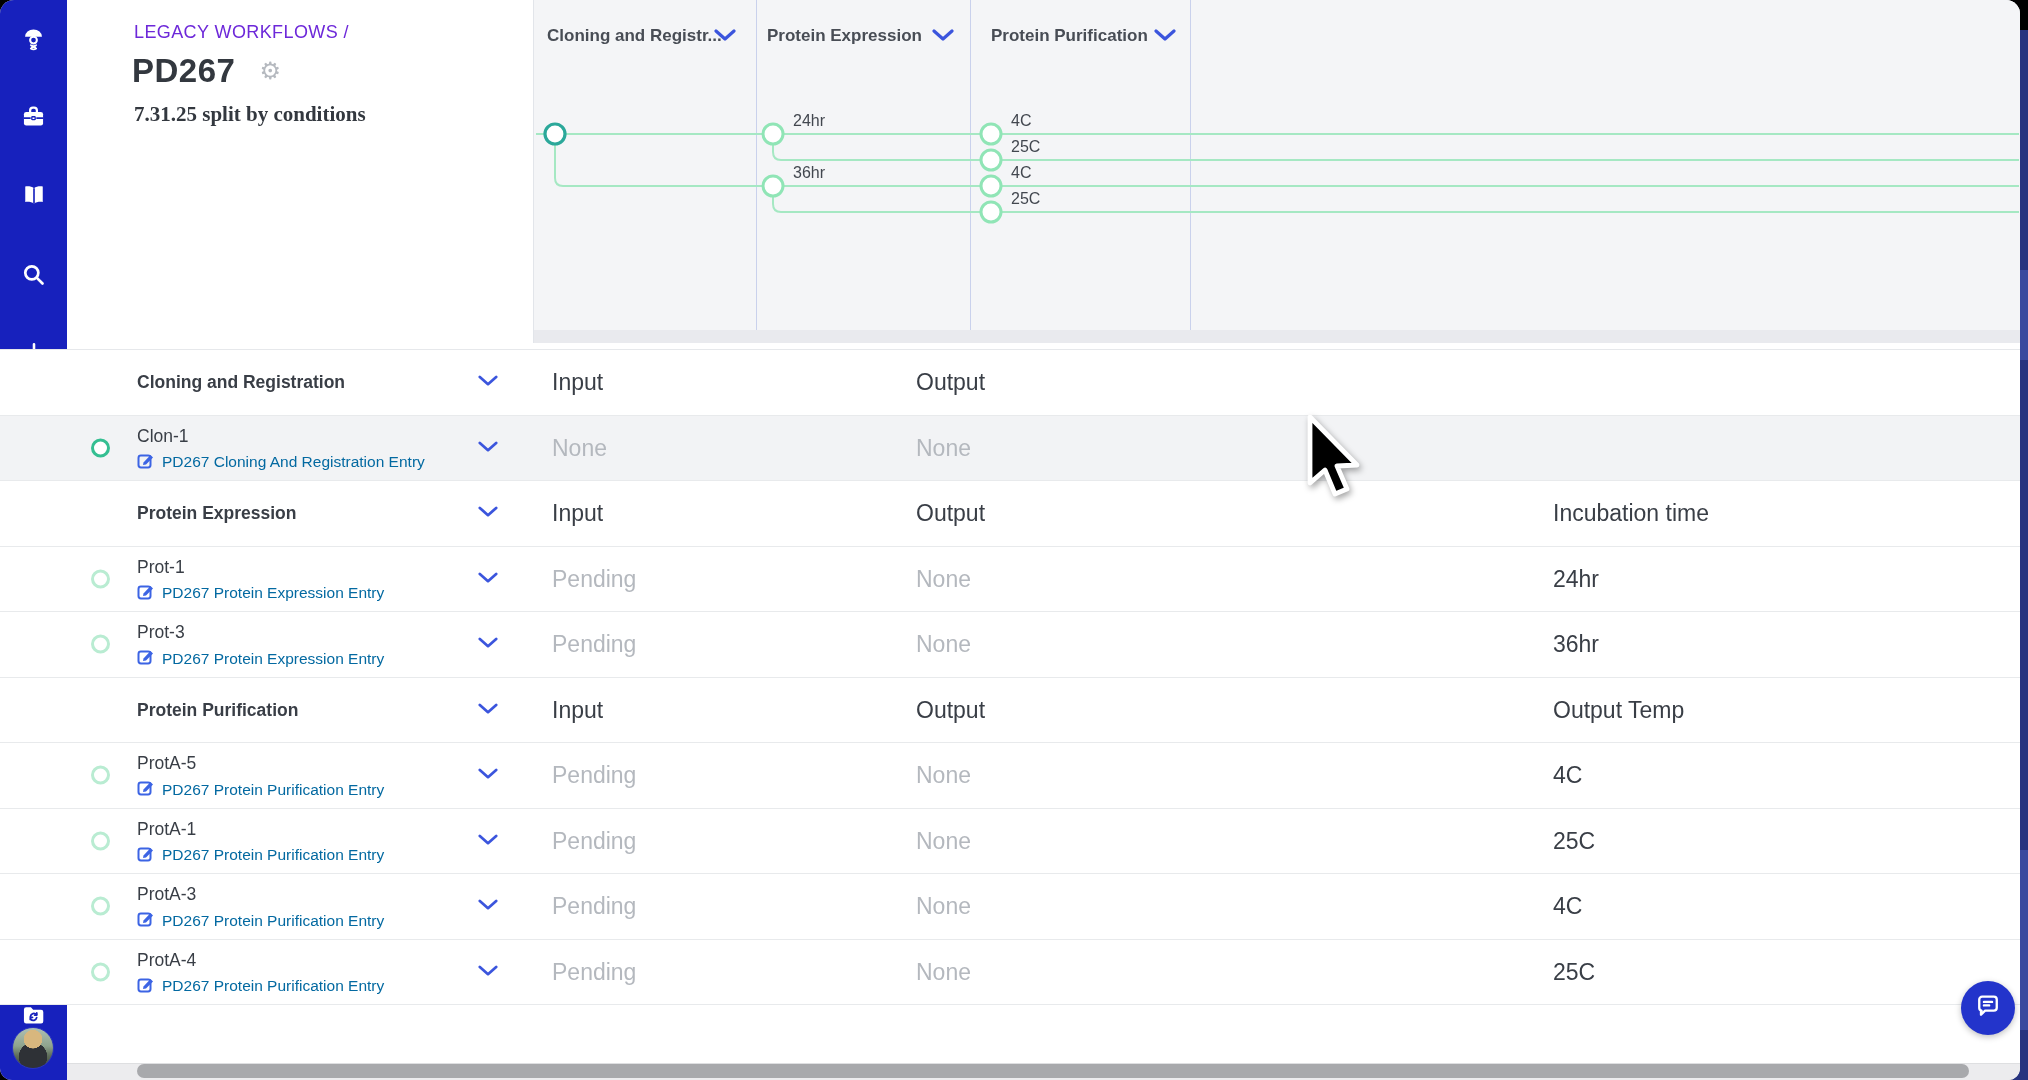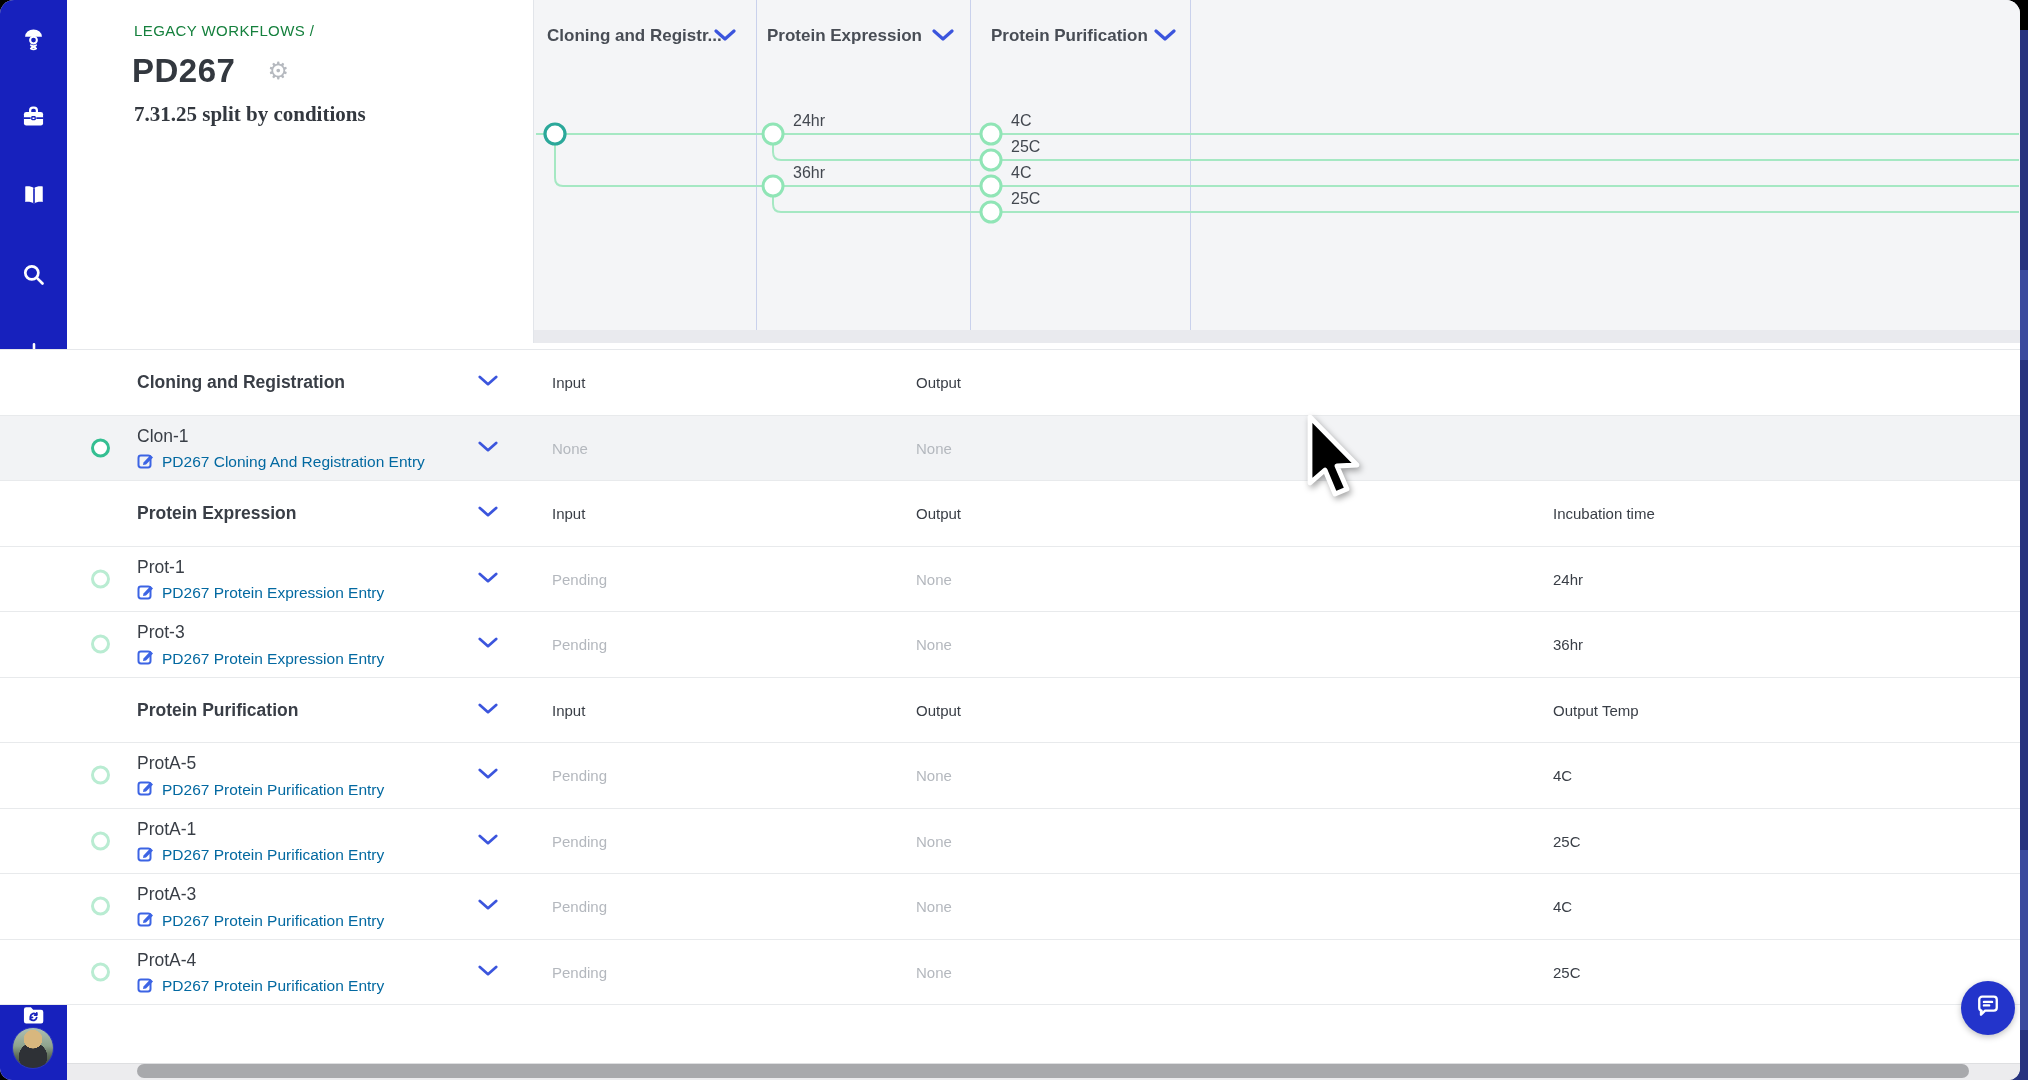--- a/index.html
+++ b/index.html
@@ -20,42 +20,42 @@
   .side-active { position:absolute; left:0; top:582px; width:67px; height:72px; background:#0c1176; }
   .avatar { position:absolute; left:12px; top:1027px; width:42px; height:42px; border-radius:50%;
             background:
               radial-gradient(circle at 50% 28%, #d8b77e 0 26%, transparent 27%),
               radial-gradient(circle at 50% 72%, #2e3136 0 40%, transparent 41%),
               linear-gradient(180deg, #aebfb3 0%, #8fa48e 45%, #5d6b58 70%, #3c4238 100%);
             border:1px solid #2a35c0; }
 
   
   .header-pane { position:absolute; left:67px; top:0; width:466px; height:347px; background:#fff; }
-  .breadcrumb { position:absolute; left:67px; top:22px; font-size:15px; letter-spacing:.4px; color:#15803d; }
-  .title-row { position:absolute; left:65px; top:52px; display:flex; align-items:center; gap:32px; }
+  .breadcrumb { position:absolute; left:67px; top:22px; font-size:18px; letter-spacing:.4px; color:#6d28d9; }
+  .title-row { position:absolute; left:65px; top:52px; display:flex; align-items:center; gap:24px; }
   .proj-title { font-size:33px; font-weight:700; color:#33383f; letter-spacing:.5px; }
   .gear { font-size:24px; color:#b5b9bf; line-height:1; }
   .subtitle { position:absolute; left:67px; top:102px; font-size:21px; font-weight:700; color:#33383f;font-family:Liberation Serif, serif; }
 
   
   .diagram { position:absolute; left:533px; top:0; width:1487px; height:343px; background:#f4f5f7; border-left:1px solid #e2e5ea; }
   .diagram .bottom-strip { position:absolute; left:0; bottom:0; width:100%; height:13px; background:#e9eaee; }
   .col-sep { position:absolute; top:0; width:1px; height:330px; background:#c9d1ec; }
   .dcol-head { position:absolute; top:26px; font-size:17px; font-weight:700; color:#484d55; }
   .dchev { position:absolute; top:28px; }
   .tree { position:absolute; left:0; top:0; }
   .tree text { font-size:16px; fill:#42474f; font-family:"Liberation Sans", sans-serif; }
 
   
   .table { position:absolute; left:0; top:349px; width:2020px; border-top:1px solid #e6e8eb;text-align:right; }
   .trow { position:relative; height:65.5px; border-bottom:1px solid #e8eaec; background:#fff; }
   .trow.hl { background:#f2f3f5; }
   .tdivider { position:absolute; left:535px; top:0; bottom:0; width:1px; background:#eceef0; }
   .sec-label { position:absolute; left:137px; top:50%; transform:translateY(-50%); font-size:17.5px; font-weight:700; color:#393e46; }
-  .cell { position:absolute; top:50%; transform:translateY(-50%); font-size:15px; color:#393e46; }
+  .cell { position:absolute; top:50%; transform:translateY(-50%); font-size:23px; color:#393e46; }
   .cell.muted { color:#b4b8be; }
   .c-input { left:552px; } .c-output { left:916px; } .c-extra { left:1553px; }
   .row-chev { position:absolute; left:478px; top:50%; transform:translateY(-50%); }
   .status-dot { position:absolute; left:91px; top:50%; transform:translateY(-50%); width:19px; height:19px;
                 border-radius:50%; background:#fff; border:3px solid #b9ecd2; }
   .status-dot.strong { border-color:#35bf92; }
   .entry-title { position:absolute; left:137px; top:10px; font-size:17.5px; color:#393e46; }
   .entry-link { position:absolute; left:137px; top:36px; display:flex; align-items:center; gap:8px;
                 font-size:15.5px; color:#0369a1; cursor:pointer; }
 

